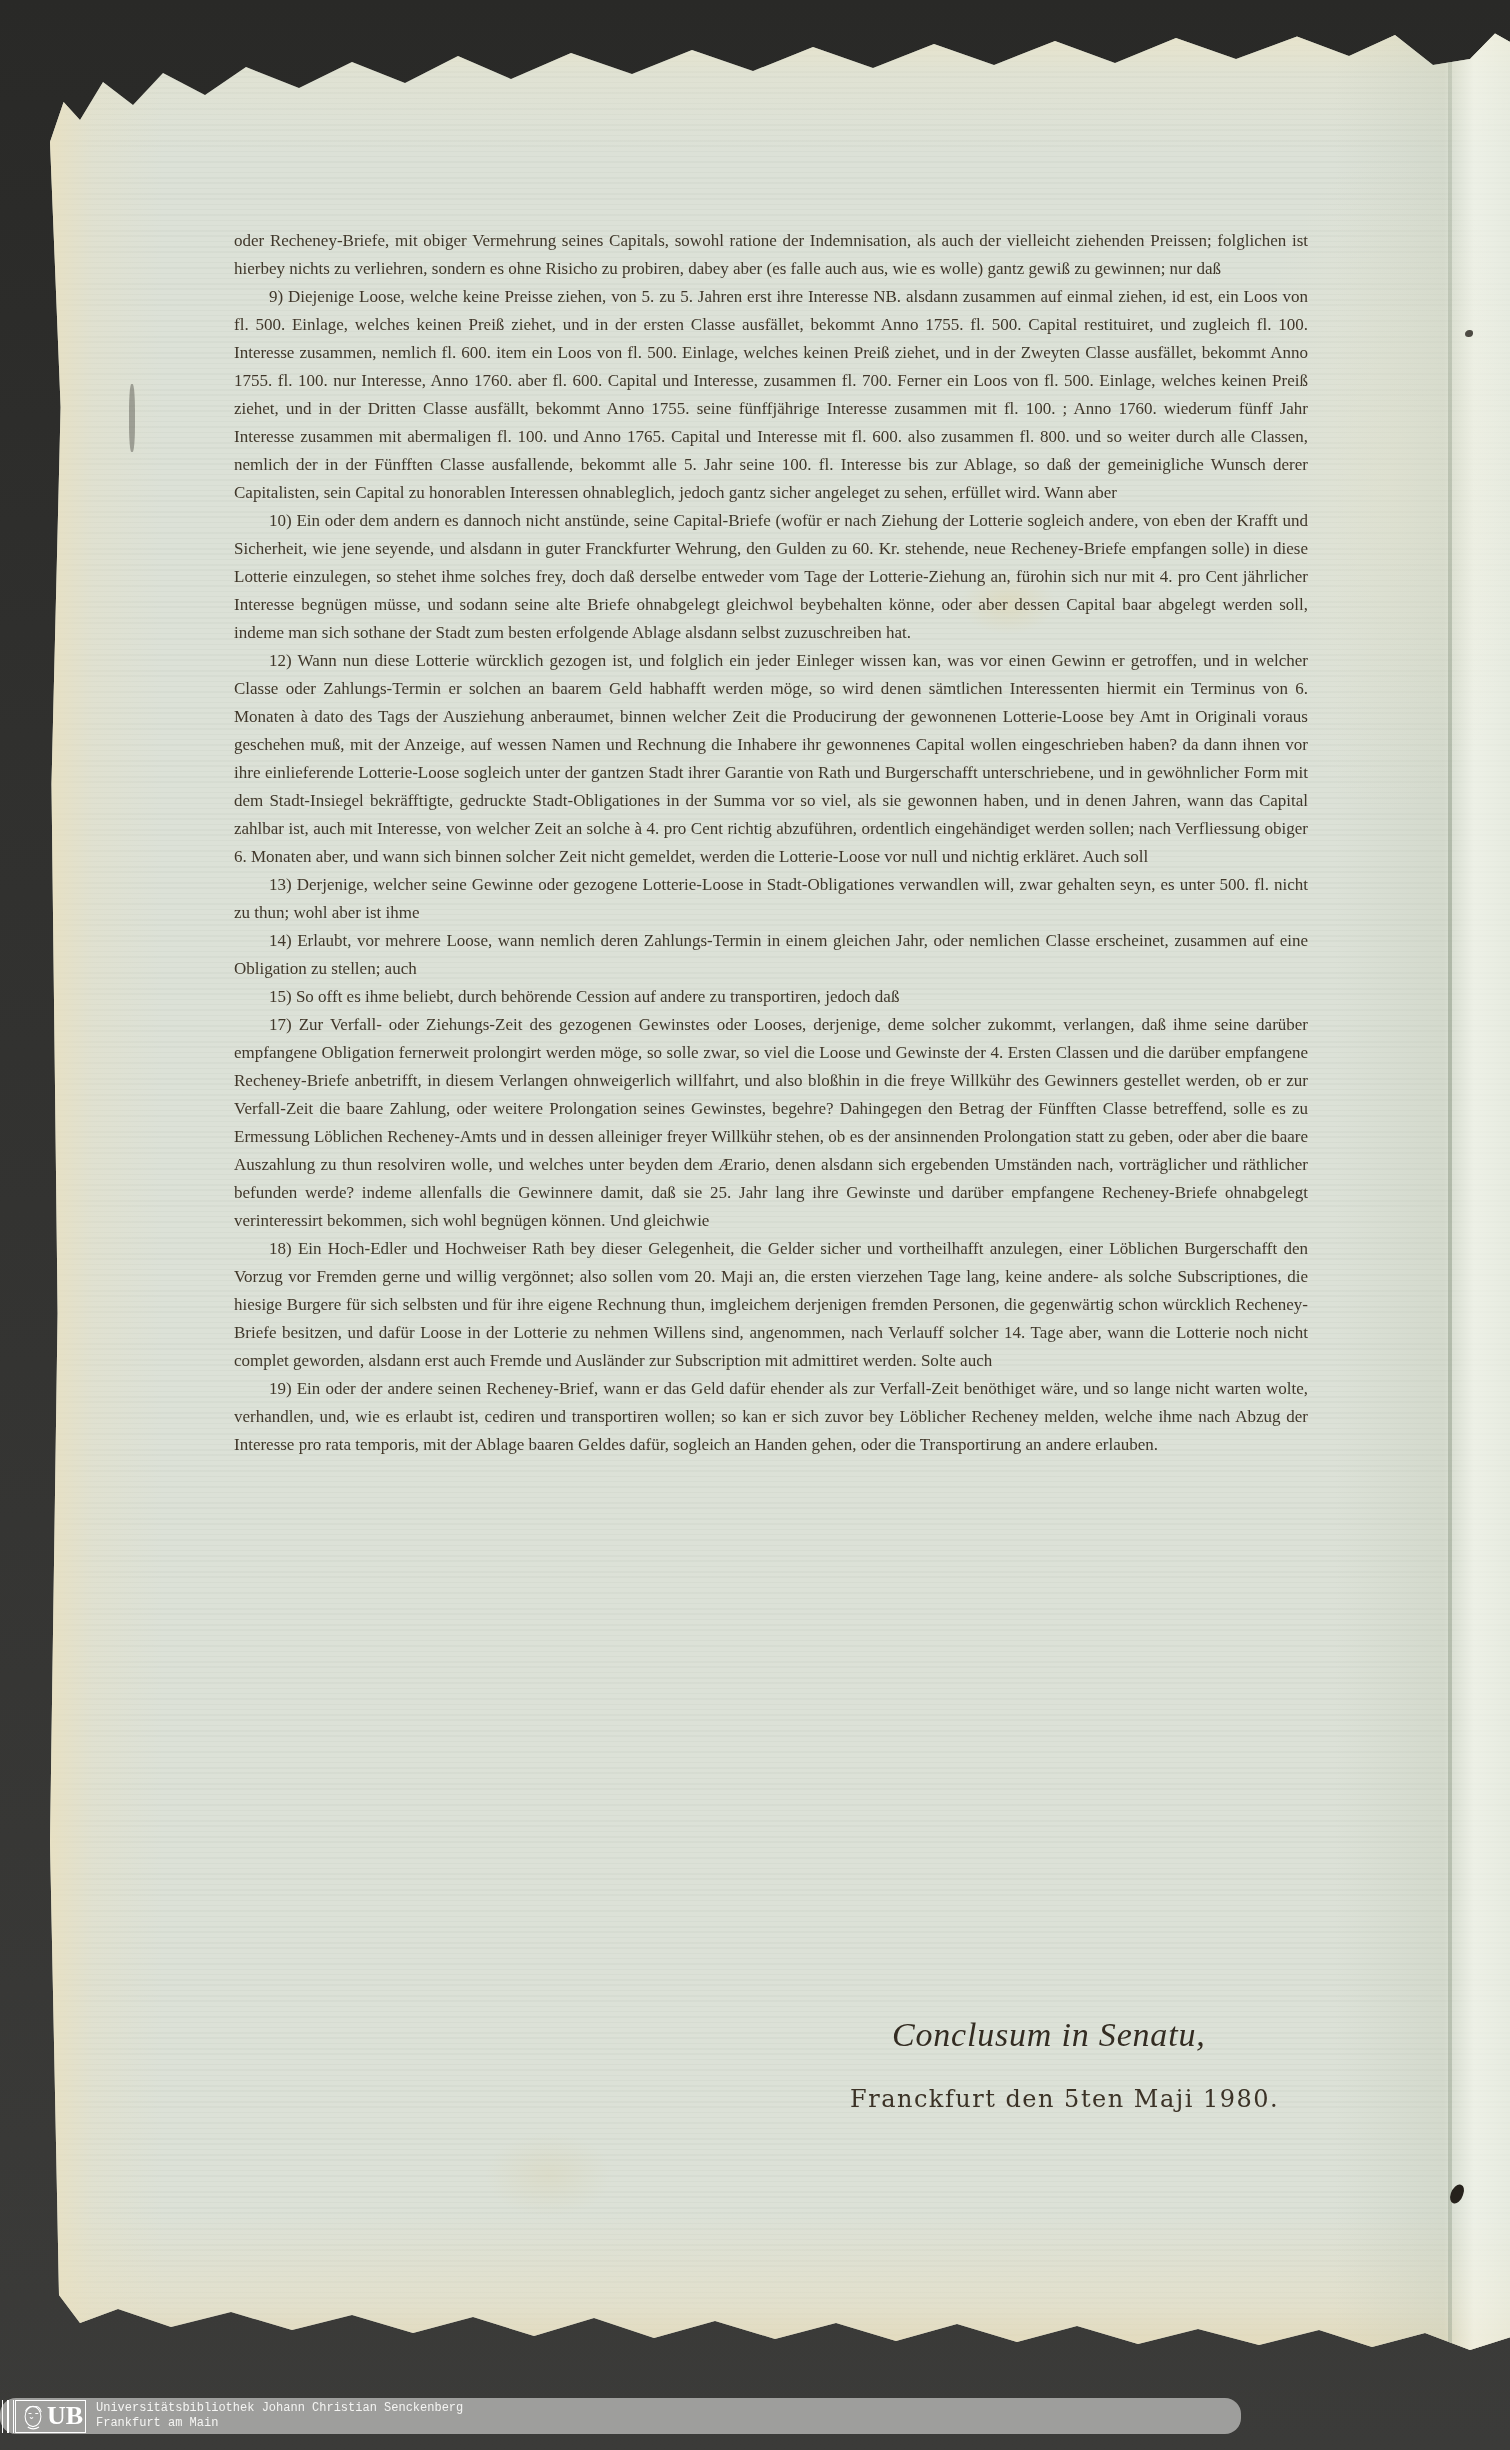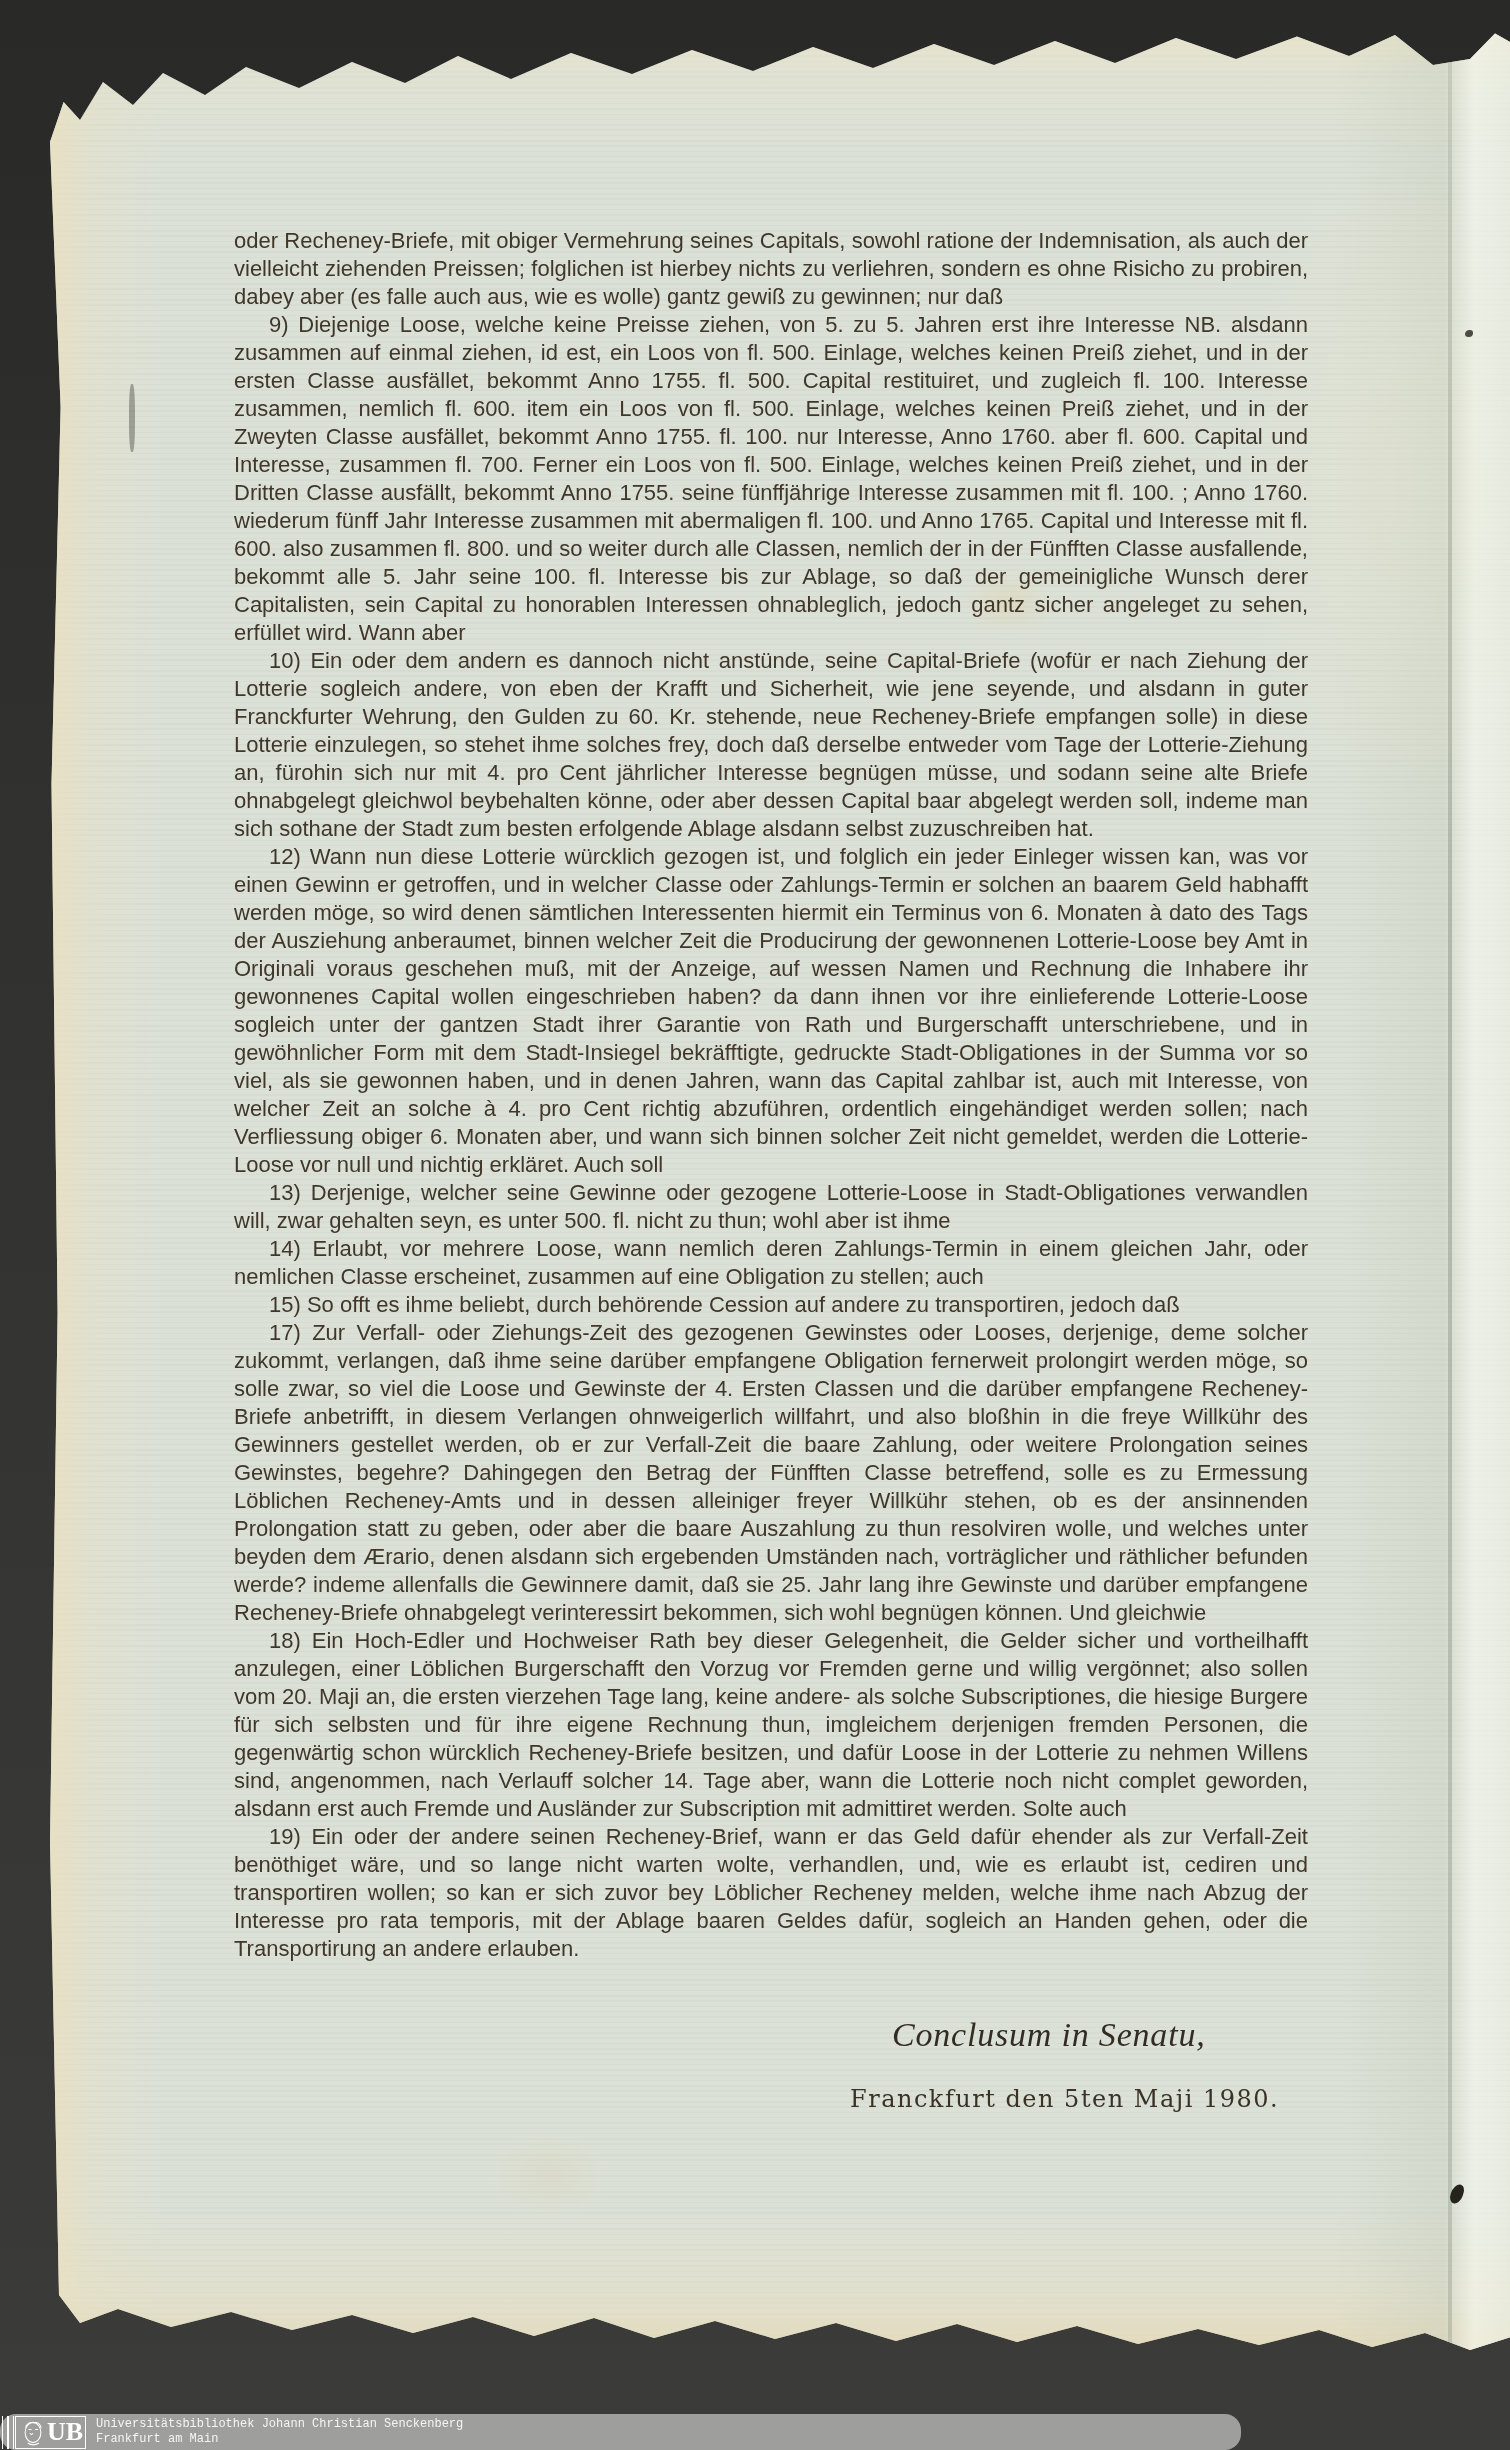--- a/index.html
+++ b/index.html
@@ -38,36 +38,36 @@
   }
   .crease{position:absolute;left:1398px;top:0;width:3.8px;height:100%;
     background:linear-gradient(180deg,rgba(136,148,128,0.25),rgba(136,148,128,0.5) 40%,rgba(136,148,128,0.35));}
   .speck{position:absolute;background:#26221c;border-radius:60% 40% 55% 45%;}
   .speck.s1{left:1401px;top:2155px;width:12px;height:19.6px;transform:rotate(18deg);}
   .speck.s2{left:1415px;top:301px;width:7.6px;height:6.8px;opacity:.8;}
   .speck.s3{left:79px;top:355px;width:6px;height:68px;opacity:.35;border-radius:40%;}
   
   .doc{
     position:absolute;left:184px;top:198px;width:1074px;
-    font-family:Liberation Sans, sans-serif;font-size:22px;line-height:28px;
+    font-family:Liberation Serif, serif;font-size:17px;line-height:28px;
     color:#40372a;text-align:justify;
   }
   .doc p{margin:0;text-indent:35px;}
   .doc p.no-indent{text-indent:0;}
   .closing1{
     position:absolute;left:842px;top:1987px;font-family:"Liberation Serif",serif;
     font-size:34px;color:#332c22;letter-spacing:0.8px;white-space:nowrap;font-style:italic;
   }
   .closing2{
     position:absolute;left:800px;top:2056px;font-family:"DejaVu Serif",serif;
     font-size:24px;color:#3b3226;letter-spacing:1.5px;white-space:nowrap;
   }
   
   .bar{
-    position:absolute;left:0;bottom:0;width:1241px;height:36px;
+    position:absolute;left:0;bottom:16px;width:1241px;height:36px;
     background:rgba(162,162,160,0.96);
     border-radius:16px;
   }
   .bartext{
     position:absolute;left:96px;top:3px;color:#f5f5f3;
     font-family:Liberation Mono, monospace;font-size:12px;line-height:15px;
   }
   .logo{position:absolute;left:2.3px;top:1.5px;width:85px;height:33px;}
   .spines{position:absolute;left:0;top:0;width:13px;height:33px;
     background:repeating-linear-gradient(90deg,#ffffff 0 1.5px,rgba(0,0,0,0) 1.5px 5.3px);}

